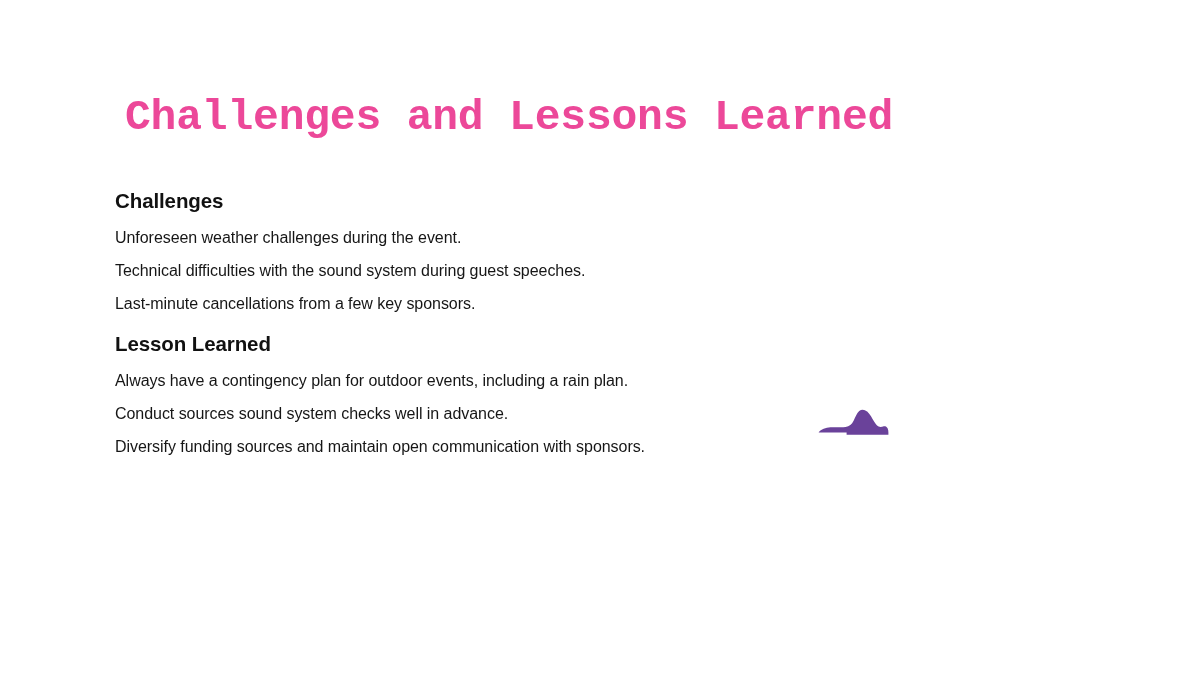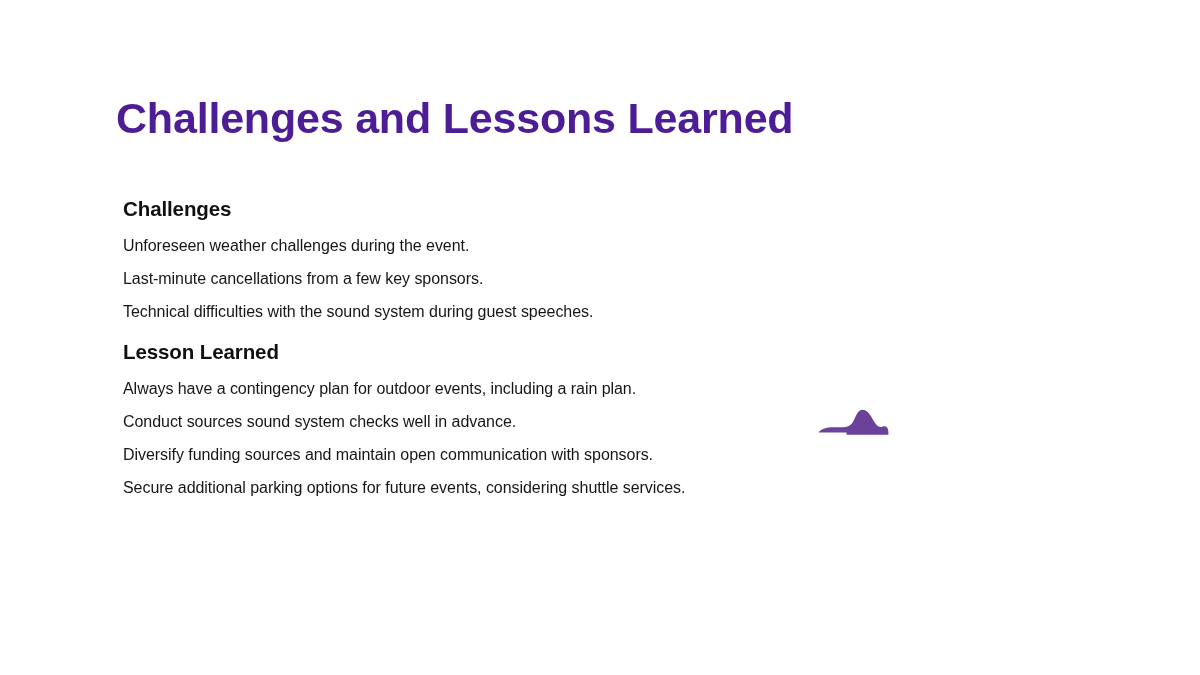--- a/index.html
+++ b/index.html
@@ -16,40 +16,40 @@
     position: relative;
     width: 1200px;
     height: 675px;
     background: #ffffff;
     overflow: hidden;
   }
 
   
   .slide-title {
     position: absolute;
-    left: 116px;
+    left: 125px;
     top: 93px;
     margin: 0;
-    font-family: Liberation Sans, sans-serif;
+    font-family: Liberation Mono, monospace;
     font-size: 43px;
     font-weight: bold;
     letter-spacing: -0.2px;
     line-height: 1.18;
-    color: #4c1d95;
+    color: #ec4899;
     white-space: nowrap;
   }
 
   
   .content {
     position: absolute;
     left: 115px;
     top: 186px;
     width: 760px;
   }
-  .section { margin: 8px; }
+  .section { margin: 0; }
   .section + .section { margin-top: 9px; }
 
   .section-heading {
     margin: 0 0 4px 0;
     font-family: "Liberation Sans", sans-serif;
     font-size: 20.5px;
     font-weight: bold;
     color: #111111;
     line-height: 1.5;
     letter-spacing: -0.1px;
@@ -86,32 +86,31 @@
 <div class="slide">
 
   <h1 class="slide-title">Challenges and Lessons Learned</h1>
 
   <div class="content">
 
     <div class="section">
       <h2 class="section-heading">Challenges</h2>
       <ul class="bullet-list">
         <li class="bullet-item">Unforeseen weather challenges during the event.</li>
+        <li class="bullet-item">Technical difficulties with the sound system during guest speeches.</li>
         <li class="bullet-item">Last-minute cancellations from a few key sponsors.</li>
-        <li class="bullet-item">Technical difficulties with the sound system during guest speeches.</li>
       </ul>
     </div>
 
     <div class="section">
       <h2 class="section-heading">Lesson Learned</h2>
       <ul class="bullet-list">
         <li class="bullet-item">Always have a contingency plan for outdoor events, including a rain plan.</li>
         <li class="bullet-item">Conduct sources sound system checks well in advance.</li>
         <li class="bullet-item">Diversify funding sources and maintain open communication with sponsors.</li>
-        <li class="bullet-item">Secure additional parking options for future events, considering shuttle services.</li>
       </ul>
     </div>
 
   </div>
 
   <div class="decor-shape">
     <svg viewBox="0 0 76 32" xmlns="http://www.w3.org/2000/svg" aria-hidden="true">
       <path fill="#6a429a" d="M2.6 27.4
                C5.0 24.4 9.8 22.6 14.4 22.3
                C19.6 21.9 25.0 22.6 29.6 22.0

